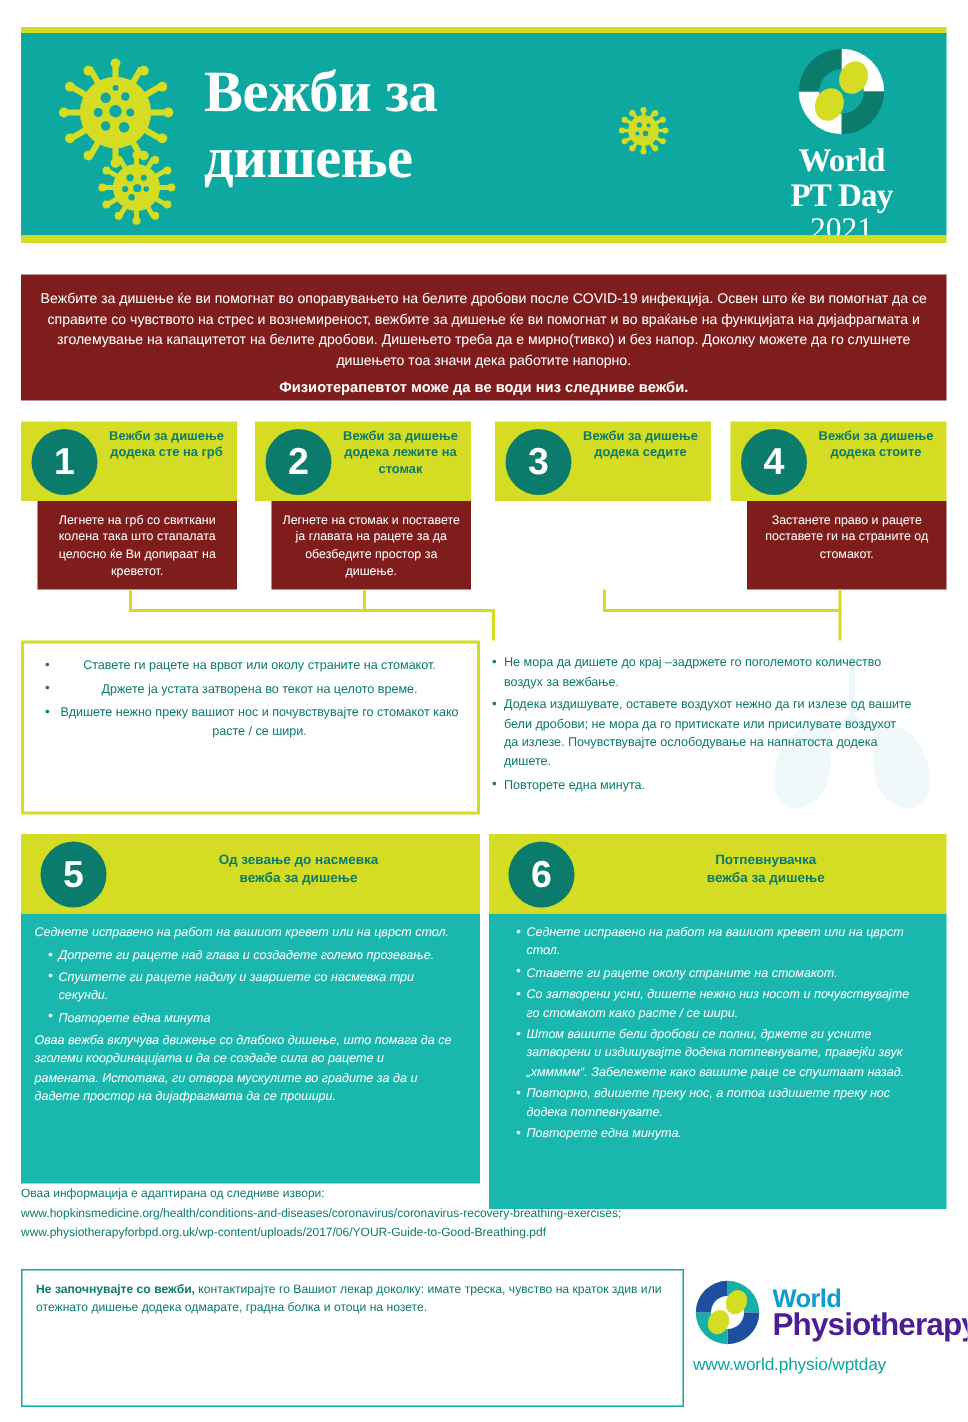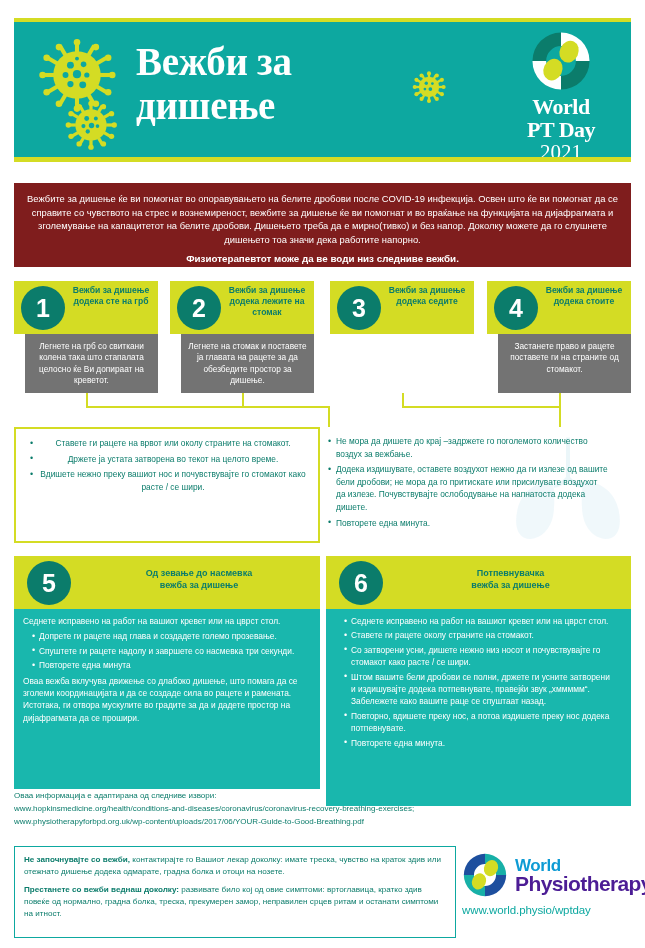--- a/index.html
+++ b/index.html
@@ -63,21 +63,21 @@
   .card-num{
     position:absolute;left:7px;top:5px;width:44px;height:44px;border-radius:50%;
     background:#0b7c6b;color:#ffffff;font-size:25px;font-weight:bold;
     display:flex;align-items:center;justify-content:center;
   }
   .card-head-title{
     position:absolute;left:54px;top:4px;right:4px;
     color:#0b7c6b;font-size:8.6px;line-height:11.2px;font-weight:bold;text-align:center;
   }
   .card-body{
-    background:#737373;color:#ffffff;height:59px;
+    background:#7f1d1d;color:#ffffff;height:59px;
     font-size:8.3px;line-height:11.4px;text-align:center;
     padding:7px 7px 0 7px;box-sizing:border-box;margin-left:11px;
   }
 
   
   .conn{position:absolute;background:#d4dc24;}
 
   
   .bulletbox{
     position:absolute;top:427px;border:2px solid #d4dc24;background:transparent;
@@ -108,21 +108,21 @@
     background:#0b7c6b;color:#ffffff;font-size:25px;font-weight:bold;
     display:flex;align-items:center;justify-content:center;
   }
   .sec-title{
     position:absolute;left:72px;right:8px;top:11px;
     color:#0b7c6b;font-size:9px;line-height:12.4px;font-weight:bold;text-align:center;
   }
   .sec-body{
     background:#19b7ad;color:#ffffff;
     padding:6px 19px 8px 9px;box-sizing:border-box;
-    font-size:8.4px;line-height:12.4px;
+    font-size:8.4px;line-height:12.4px;font-style:italic;
   }
   .sec-body.left-body{height:180px;}
   .sec-body.right-body{height:197px;}
   .sec-body p{margin:0 0 3px 0;}
   .sec-body ul{margin:0 0 3px 0;padding:0 0 0 9px;list-style:none;}
   .sec-body li{position:relative;padding-left:7px;margin-bottom:2px;}
   .sec-body li:before{
     content:"\2022";position:absolute;left:0;top:-0.5px;font-size:9px;color:#ffffff;
   }
 
@@ -409,21 +409,20 @@
   </div>
 
   <div class="sources">
     <div>Оваа информација е адаптирана од следниве извори:</div>
     <div>www.hopkinsmedicine.org/health/conditions-and-diseases/coronavirus/coronavirus-recovery-breathing-exercises;</div>
     <div>www.physiotherapyforbpd.org.uk/wp-content/uploads/2017/06/YOUR-Guide-to-Good-Breathing.pdf</div>
   </div>
 
   <div class="warnbox">
     <p><b>Не започнувајте со вежби,</b><span> контактирајте го Вашиот лекар доколку: имате треска, чувство на краток здив или отежнато дишење додека одмарате, градна болка и отоци на нозете.</span></p>
-    <p><b>Престанете со вежби веднаш доколку:</b><span> развивате било кој од овие симптоми: вртоглавица, кратко здив повеќе од нормално, градна болка, треска, прекумерен замор, неправилен срцев ритам и останати симптоми на итност.</span></p>
   </div>
 
   <div class="wp-logo">
     <div class="wp-row">
       <svg class="wp-mark" viewBox="0 0 100 100">
         <path d="M50 4 A46 46 0 0 1 96 50 L74 50 A24 24 0 0 0 50 26 Z" fill="#17b0a7"></path>
         <path d="M96 50 A46 46 0 0 1 50 96 L50 74 A24 24 0 0 0 74 50 Z" fill="#1d4f9e"></path>
         <path d="M50 96 A46 46 0 0 1 4 50 L26 50 A24 24 0 0 0 50 74 Z" fill="#17b0a7"></path>
         <path d="M4 50 A46 46 0 0 1 50 4 L50 26 A24 24 0 0 0 26 50 Z" fill="#1d4f9e"></path>
         <ellipse cx="63" cy="35" rx="15" ry="18" transform="rotate(25 63 35)" fill="#d4dc24"></ellipse>

